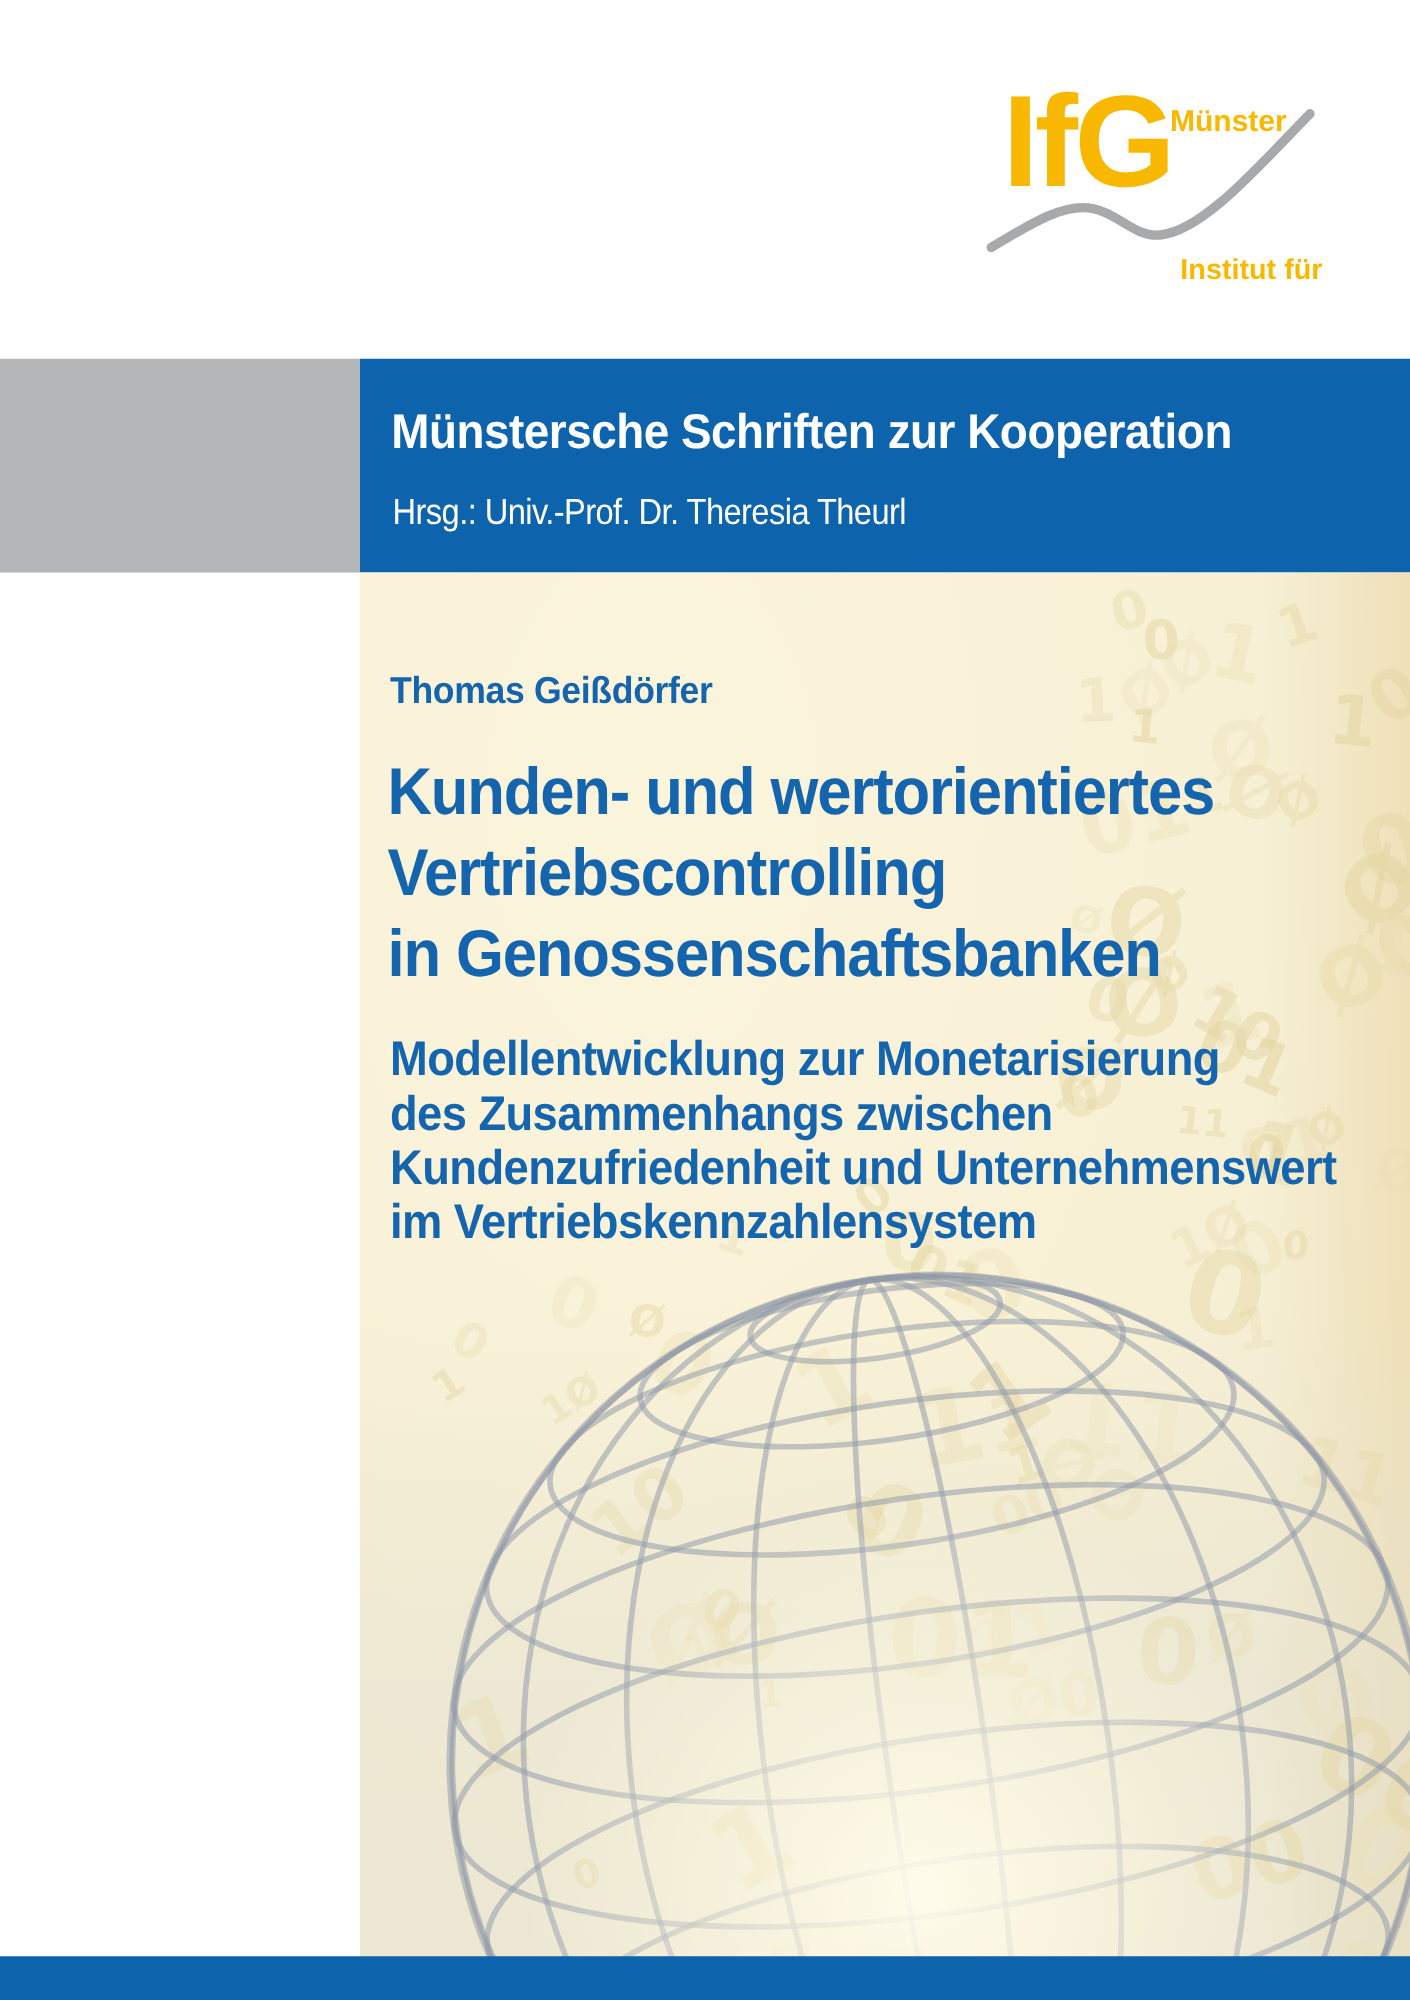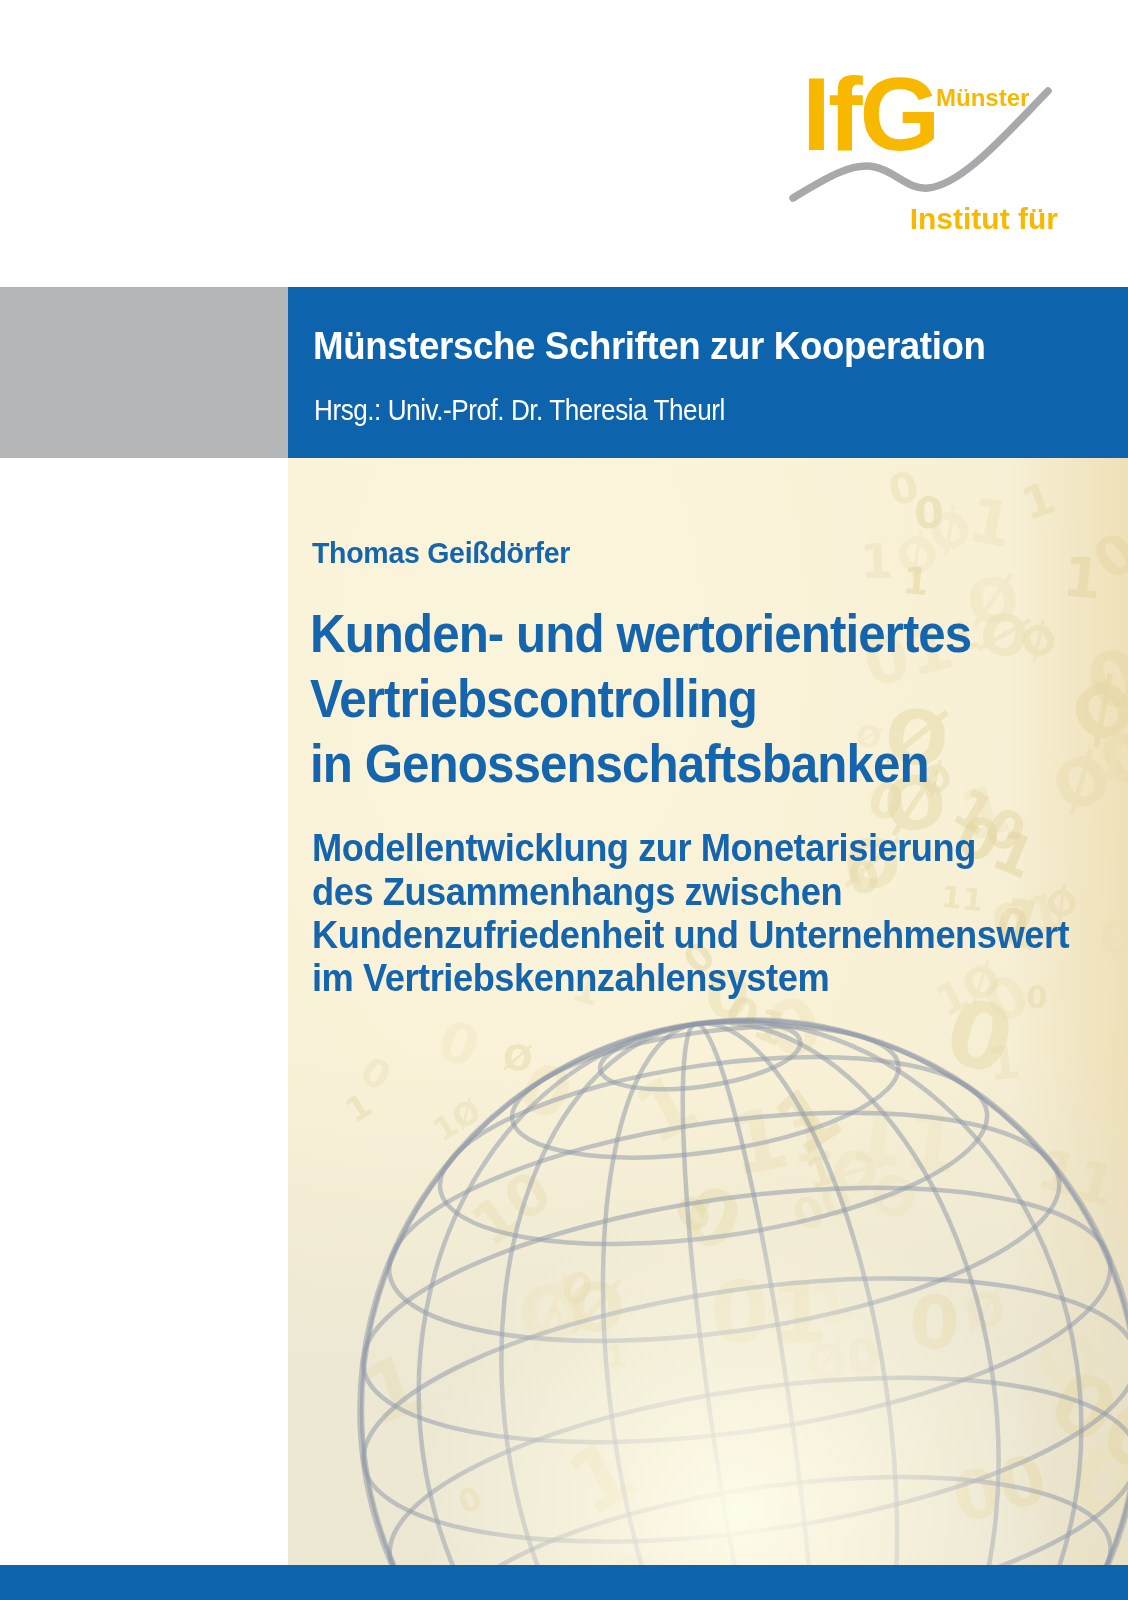--- a/index.html
+++ b/index.html
@@ -14,21 +14,21 @@
   html,body{margin:0;padding:0;}
   body{width:1128px;height:1600px;font-family:"Liberation Sans",sans-serif;background:#ffffff;}
   .page{position:relative;width:1128px;height:1600px;background:#ffffff;overflow:hidden;}
 
   
   .logo-acronym{position:absolute;left:790px;top:62px;font-size:104px;font-weight:bold;
     color:var(--logo-yellow);line-height:104px;letter-spacing:-3px;margin-left:12px;}
   .logo-city{position:absolute;left:936px;top:84px;font-size:24px;font-weight:bold;color:var(--logo-yellow);}
   .logo-swoosh{position:absolute;left:778px;top:78px;}
   .logo-inst1{position:absolute;left:780px;top:202px;width:278px;text-align:right;
-    font-size:30px;font-weight:bold;color:var(--logo-yellow);}
+    font-size:23px;font-weight:bold;color:var(--logo-yellow);}
   .logo-inst2{position:absolute;left:780px;top:225px;width:282px;text-align:right;
     font-size:23px;font-weight:bold;color:var(--logo-yellow);letter-spacing:-0.3px;}
 
   
   .band-gray{position:absolute;left:0;top:287px;width:288px;height:171px;background:var(--band-gray);}
   .band-blue{position:absolute;left:288px;top:287px;width:840px;height:171px;background:var(--band-blue);}
   .volume{position:absolute;left:0;top:396px;width:288px;text-align:center;
     font-size:30px;color:var(--band-text);letter-spacing:-0.3px;}
   .series-title{position:absolute;left:313px;top:324px;font-size:39px;font-weight:bold;
     color:var(--band-text);letter-spacing:-0.4px;transform:scaleX(0.94);transform-origin:left top;white-space:nowrap;}

